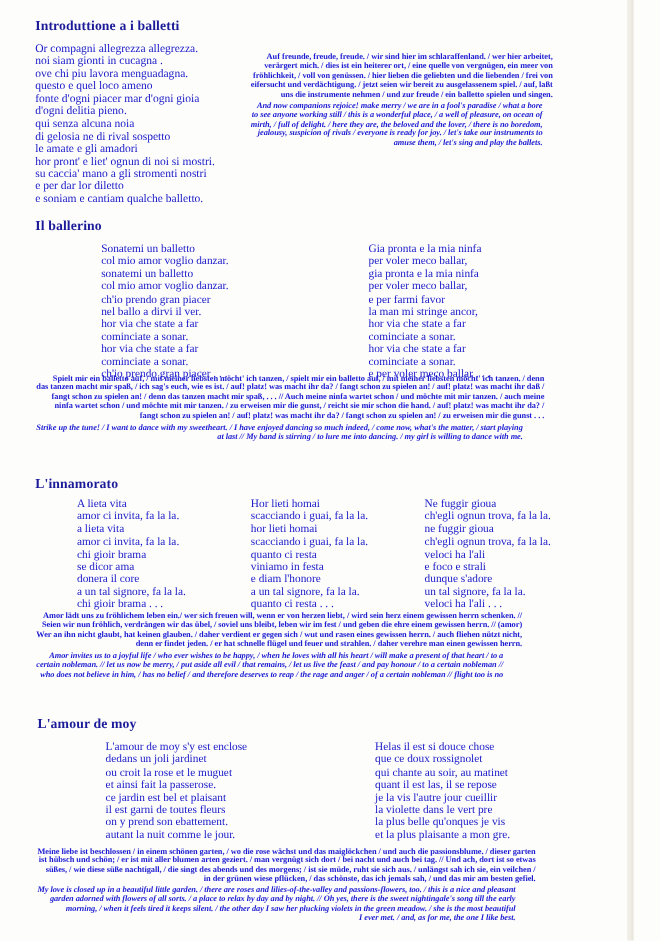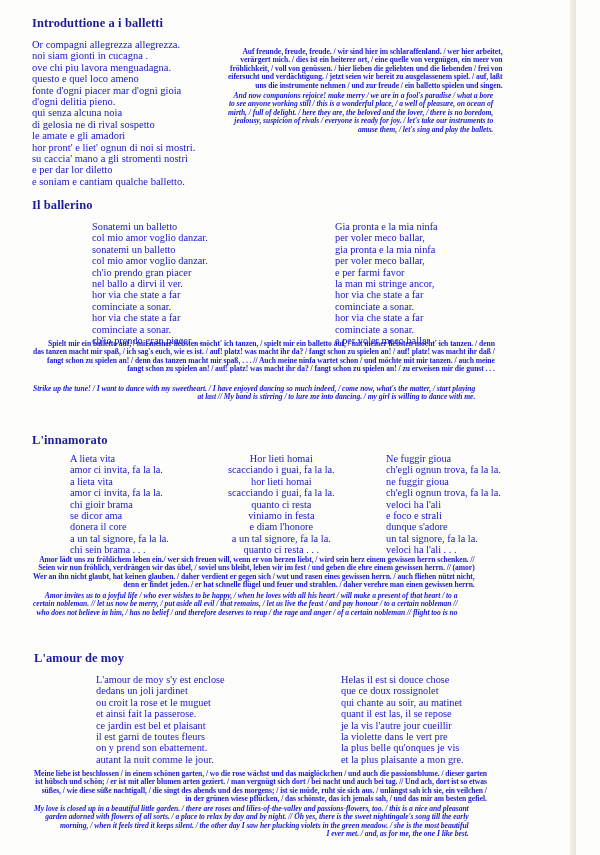--- a/index.html
+++ b/index.html
@@ -89,40 +89,41 @@
     <div>hor via che state a far</div>
     <div>cominciate a sonar.</div>
     <div>hor via che state a far</div>
     <div>cominciate a sonar.</div>
     <div>e per voler meco ballar . . .</div>
   </div>
   <div class="trans" style="left:33px; top:340px;">
     <div>Spielt mir ein balletto auf, / mit meiner liebsten möcht' ich tanzen, / spielt mir ein balletto auf, / mit meiner liebsten möcht' ich tanzen. / denn</div>
     <div>das tanzen macht mir spaß, / ich sag's euch, wie es ist. / auf! platz! was macht ihr da?  / fangt schon zu spielen an! / auf! platz! was macht ihr daß /</div>
     <div>fangt schon zu spielen an! / denn das tanzen macht mir spaß, . . . //  Auch meine ninfa wartet schon / und möchte mit mir tanzen. / auch meine</div>
+    <div>ninfa wartet schon / und möchte mit mir tanzen. / zu erweisen mir die gunst, / reicht sie mir schon die hand. / auf! platz! was macht ihr da?  /</div>
     <div>fangt schon zu spielen an! / auf! platz! was macht ihr da?  / fangt schon zu spielen an! / zu erweisen mir die gunst . . .</div>
   </div>
   <div class="trans en" style="left:33px; top:385px;">
     <div>Strike up the tune! / I want to dance with my sweetheart. / I have enjoyed dancing so much indeed, / come now, what's the matter, / start playing</div>
     <div>at last // My band is stirring / to lure me into dancing. / my girl is willing to dance with me.</div>
   </div>
 
   <div class="title" style="left:32px; top:433px;">L'innamorato</div>
   <div class="verse" style="left:70px; top:453px;">
     <div>A lieta vita</div>
     <div>amor ci invita, fa la la.</div>
     <div>a lieta vita</div>
     <div>amor ci invita, fa la la.</div>
     <div>chi gioir brama</div>
     <div>se dicor ama</div>
     <div>donera il core</div>
     <div>a un tal signore, fa la la.</div>
-    <div>chi sein brama . . .</div>
+    <div>chi gioir brama . . .</div>
   </div>
-  <div class="verse" style="left:228px; top:453px;text-align:center;">
+  <div class="verse" style="left:228px; top:453px;">
     <div>Hor lieti homai</div>
     <div>scacciando i guai, fa la la.</div>
     <div>hor lieti homai</div>
     <div>scacciando i guai, fa la la.</div>
     <div>quanto ci resta</div>
     <div>viniamo in festa</div>
     <div>e diam l'honore</div>
     <div>a un tal signore, fa la la.</div>
     <div>quanto ci resta . . .</div>
   </div>

